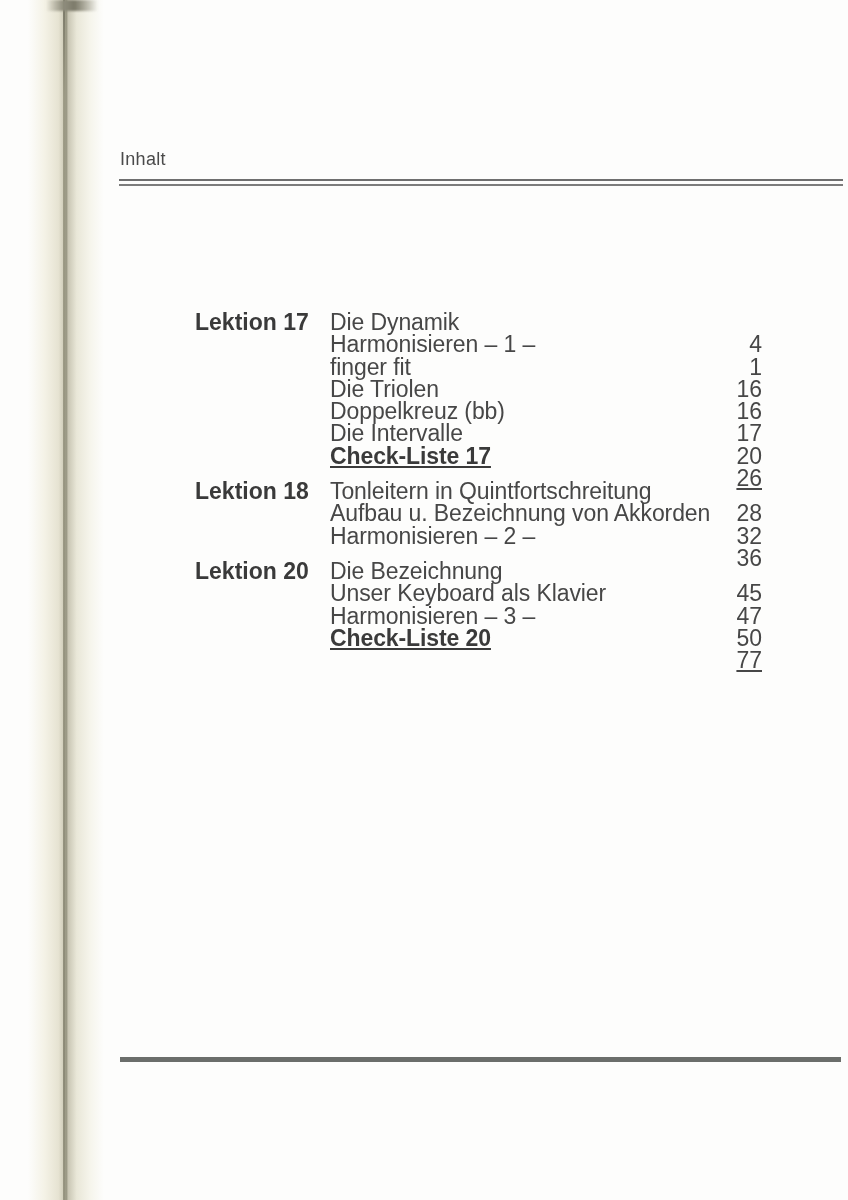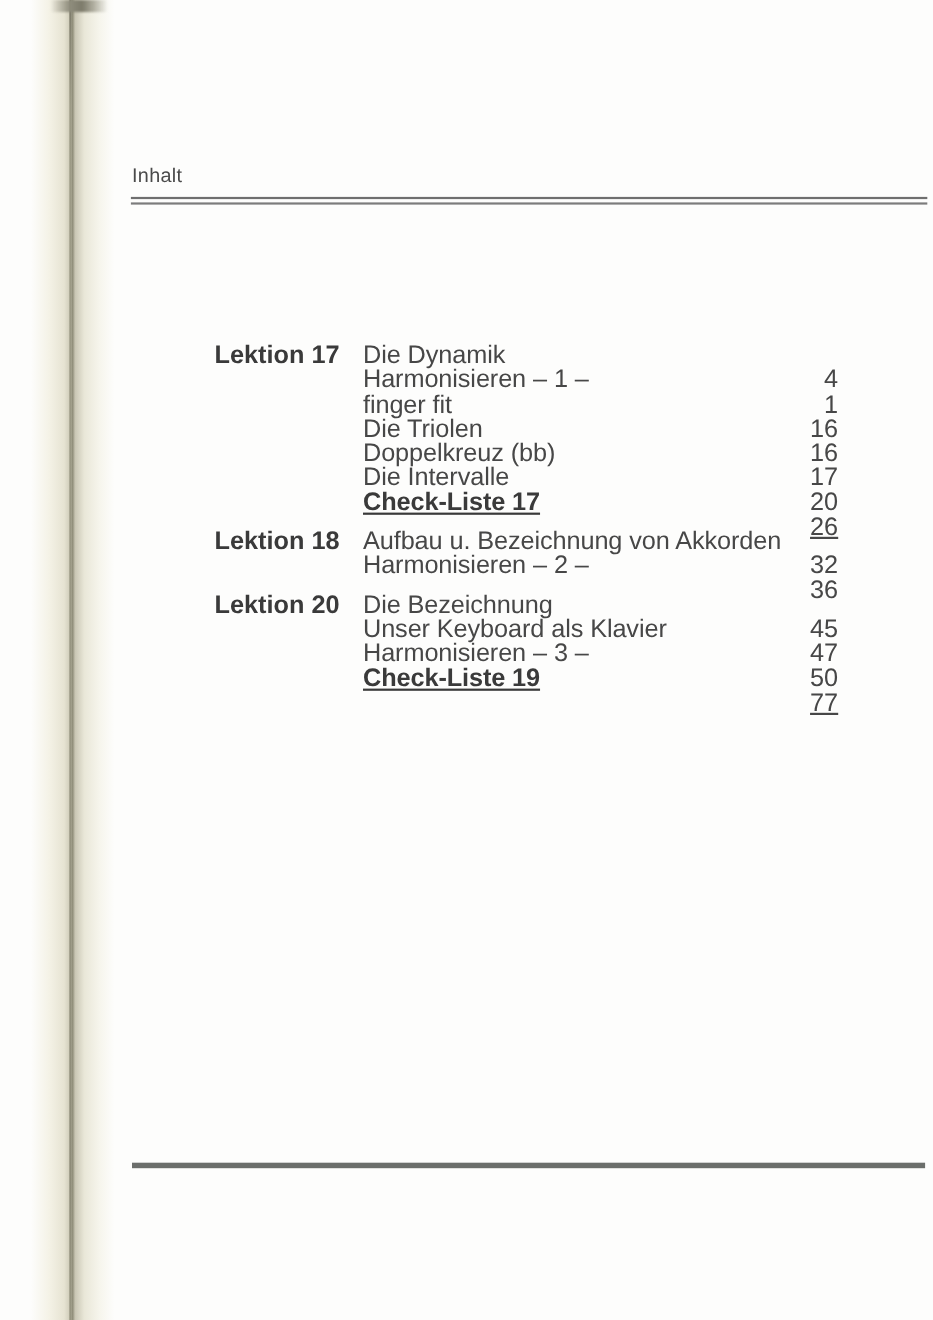--- a/index.html
+++ b/index.html
@@ -129,20 +129,24 @@
     <span class="toc-title">Check-Liste 17</span>
     <span class="toc-page">26</span>
   </div>
 </div>
   </div>
 
   <div class="toc-section">
     <div class="toc-label">Lektion 18</div>
     <div class="toc-entries">
 
+  <div class="toc-row">
+    <span class="toc-title">Tonleitern in Quintfortschreitung</span>
+    <span class="toc-page">28</span>
+  </div>
 
   <div class="toc-row">
     <span class="toc-title">Aufbau u. Bezeichnung von Akkorden</span>
     <span class="toc-page">32</span>
   </div>
 
   <div class="toc-row">
     <span class="toc-title">Harmonisieren – 2 –</span>
     <span class="toc-page">36</span>
   </div>
@@ -162,20 +166,20 @@
     <span class="toc-title">Unser Keyboard als Klavier</span>
     <span class="toc-page">47</span>
   </div>
 
   <div class="toc-row">
     <span class="toc-title">Harmonisieren – 3 –</span>
     <span class="toc-page">50</span>
   </div>
 
   <div class="toc-row bold">
-    <span class="toc-title">Check-Liste 19</span>
+    <span class="toc-title">Check-Liste 20</span>
     <span class="toc-page">77</span>
   </div>
 </div>
   </div>
 </div>
 
 <div class="footer-rule"></div>
 
 </body></html>

